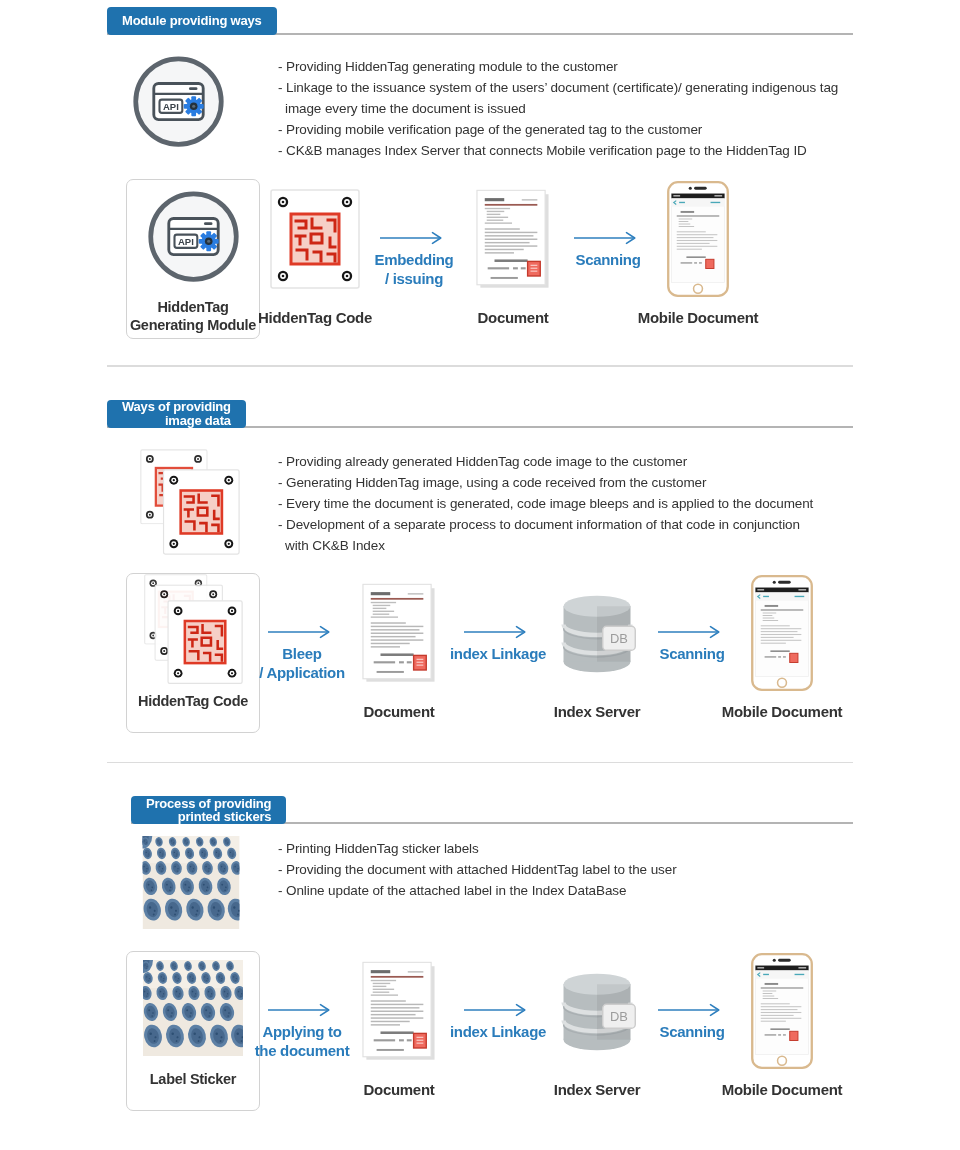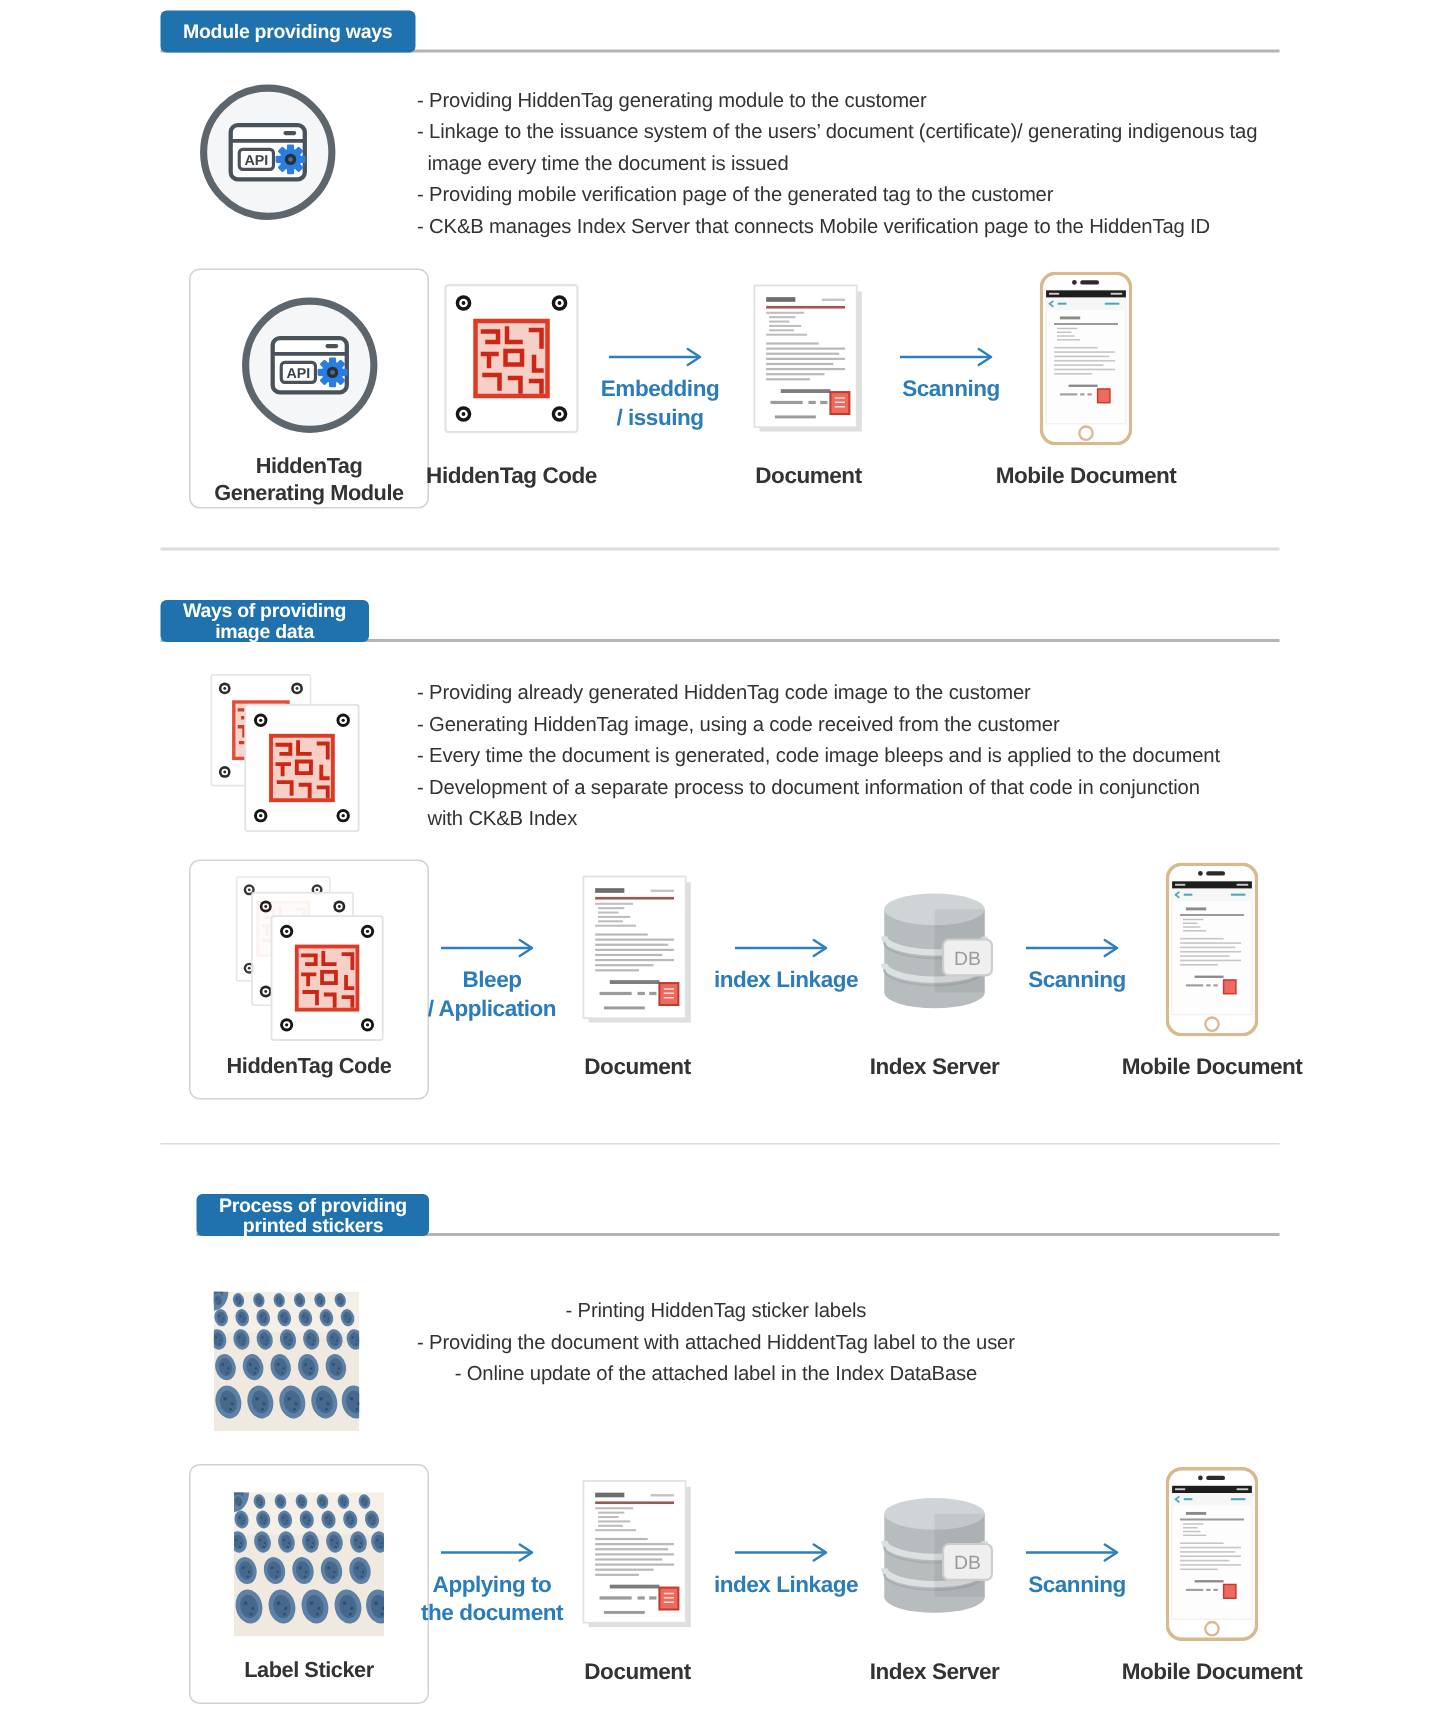--- a/index.html
+++ b/index.html
@@ -10,40 +10,40 @@
     -webkit-font-smoothing:antialiased;
   }
   .wrap { width:746px; margin-left:107px; }
 
   
   .tabrow { position:relative; height:28px; }
   .rule { position:absolute; left:0; right:0; bottom:0; height:2px; background:#b4b4b4; }
   .tab {
     position:absolute; left:0; top:0; height:28px; z-index:2;
     background:#1f72ae; color:#fff; border-radius:4px;
-    display:flex; flex-direction:column; justify-content:center; align-items:center;
+    display:flex; flex-direction:column; justify-content:center; align-items:flex-end;
     padding:0 15px; min-width:118px;
     font-size:13px; font-weight:bold; line-height:13.5px; text-align:center;
     letter-spacing:-0.2px;
   }
 
   
   .intro { display:flex; }
   .intro-art { flex:none; width:171px; padding-left:24px; display:flex; align-items:flex-start; }
   .s2 .intro-art { padding-left:33px; }
   .s3 .intro-art { padding-left:34px; }
   .bullets { padding-top:2px; font-size:13.5px; color:#333; line-height:21px; letter-spacing:-0.1px; }
   .bl.cont { padding-left:7px; }
 
   
   .flow { display:flex; align-items:flex-start; padding-left:19px; }
   .fbox {
-    flex:none; width:160px; height:160px;
+    flex:none; width:134px; height:160px;
     border:1px solid #d2d2d2; border-radius:7px; background:#fff;
-    display:flex; flex-direction:column; align-items:center; padding-top:10px;
+    display:flex; flex-direction:column; align-items:center; 
   }
   .fbox-art { height:112px; display:flex; align-items:center; justify-content:center; }
   .fbox-label { margin-top:6px; text-align:center; font-size:14.5px; font-weight:700; color:#333; line-height:18px; white-space:nowrap; letter-spacing:-0.3px; }
   .fbox-label span { display:block; }
 
   .acol { flex:none; display:flex; flex-direction:column; align-items:center; padding-top:52px; }
   .alabel { margin-top:5px; font-size:15px; font-weight:600; color:#2a7cbb; text-align:center; line-height:19px; white-space:nowrap; letter-spacing:-0.3px; }
   .alabel span { display:block; }
 
   .ncol { flex:none; display:flex; flex-direction:column; align-items:center; }
@@ -57,21 +57,21 @@
   
   .s1 .tabrow { margin-top:7px; }
   .s1 .intro  { margin-top:19px; }
   .s1 .flow   { margin-top:18px; }
   .div1 { margin-top:26px; }
   .s2 .tabrow { margin-top:33px; }
   .s2 .intro  { margin-top:21px; }
   .s2 .flow   { margin-top:17px; }
   .div2 { margin-top:29px; }
   .s3 .tabrow { margin-top:33px;margin-left:24px; }
-  .s3 .intro  { margin-top:37px;text-align:center; }
+  .s3 .intro  { margin-top:12px; }
   .s3 .flow   { margin-top:22px; }
 </style>
 </head>
 <body>
 
 <svg width="0" height="0" style="position:absolute" aria-hidden="true" xmlns="http://www.w3.org/2000/svg">
   <defs>
 
     <symbol id="sym-api" viewBox="0 0 100 100">
       <circle cx="50" cy="50" r="45" fill="#f5f6f7" stroke="#5d656d" stroke-width="5"></circle>

